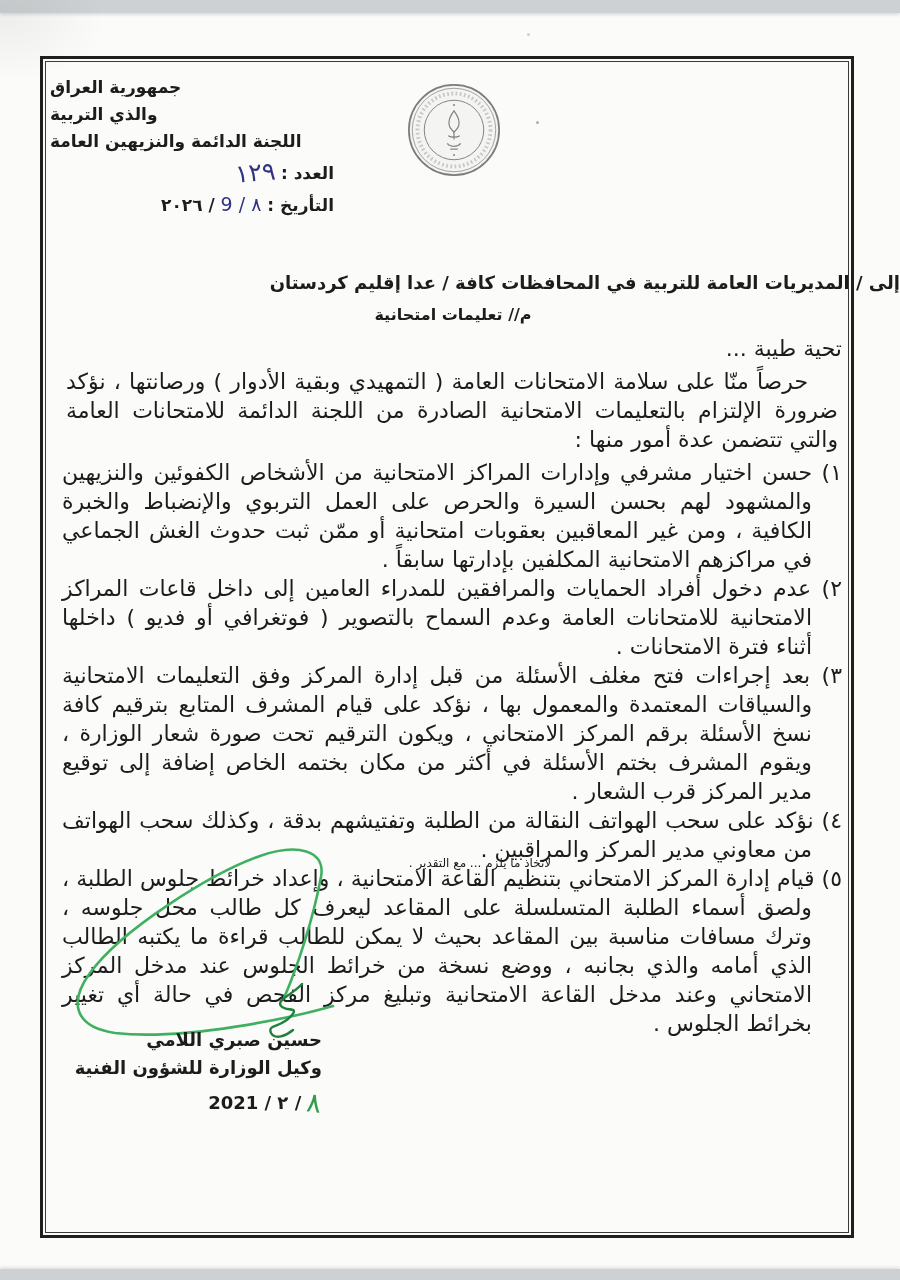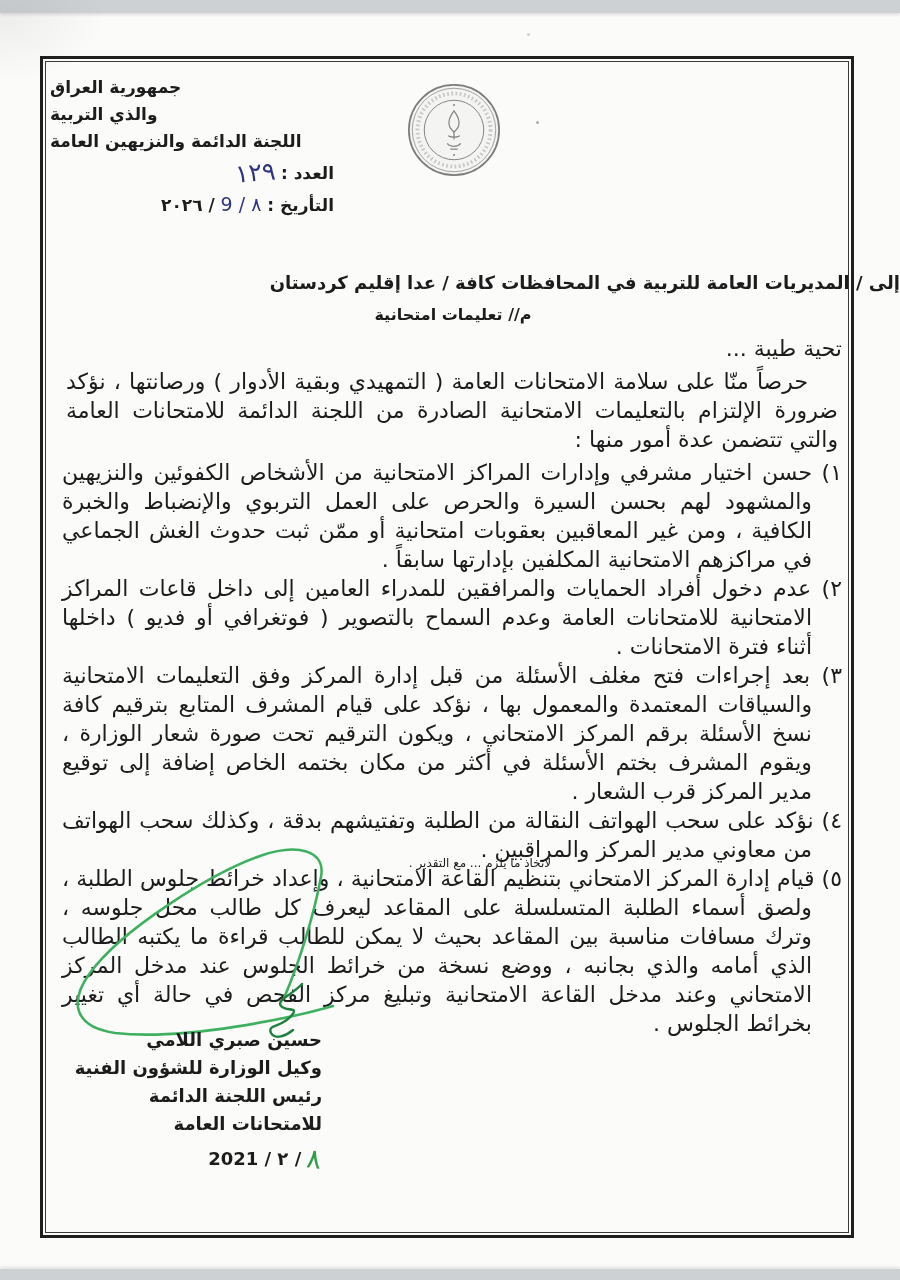--- a/index.html
+++ b/index.html
@@ -129,21 +129,20 @@
   <path d="M333 1006 C295 1017 185 1041 115 1033 C75 1027 68 1003 90 973
            C122 929 212 873 260 856 C297 843 326 850 321 877
            C313 920 297 968 284 998" fill="none" stroke="#3fb05f" stroke-width="2.6" stroke-linecap="round"></path>
   <path d="M302 984 C292 995 276 1000 281 1006 C286 1012 300 1006 291 1016
            C281 1028 267 1024 271 1033 C275 1040 286 1036 293 1030" fill="none" stroke="#1f7f3d" stroke-width="2.4" stroke-linecap="round"></path>
 </svg>
 
 <div class="sig-block">
   <div>حسين صبري اللامي</div>
   <div>وكيل الوزارة للشؤون الفنية</div>
-  <div>رئيس اللجنة الدائمة للامتحانات العامة</div>
   <div class="sig-date">
     <span class="hand-green">٨</span>
     <span>/ ٢ / 2021</span>
   </div>
 </div>
 
 <div class="speck" style="left:536px;top:121px;"></div>
 <div class="speck" style="left:527px;top:33px;opacity:.4;"></div>
 
 </body></html>

